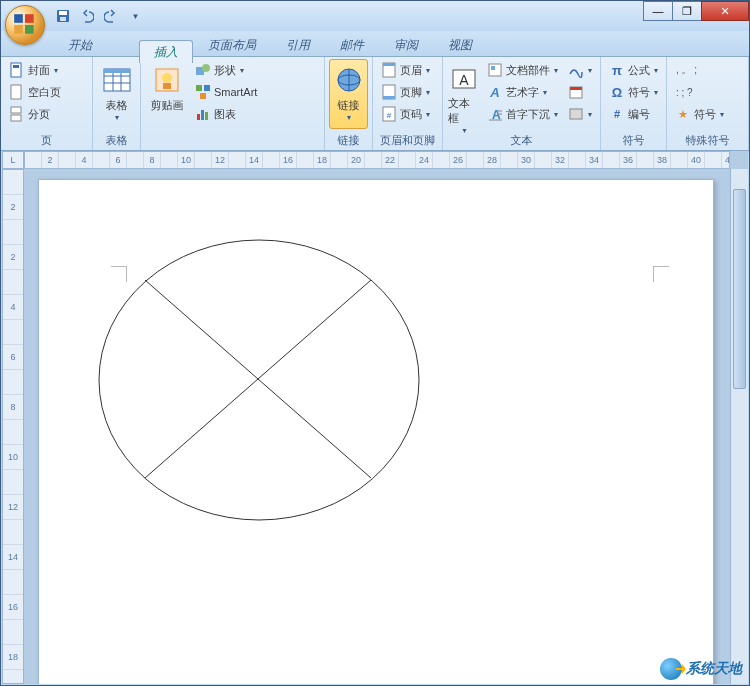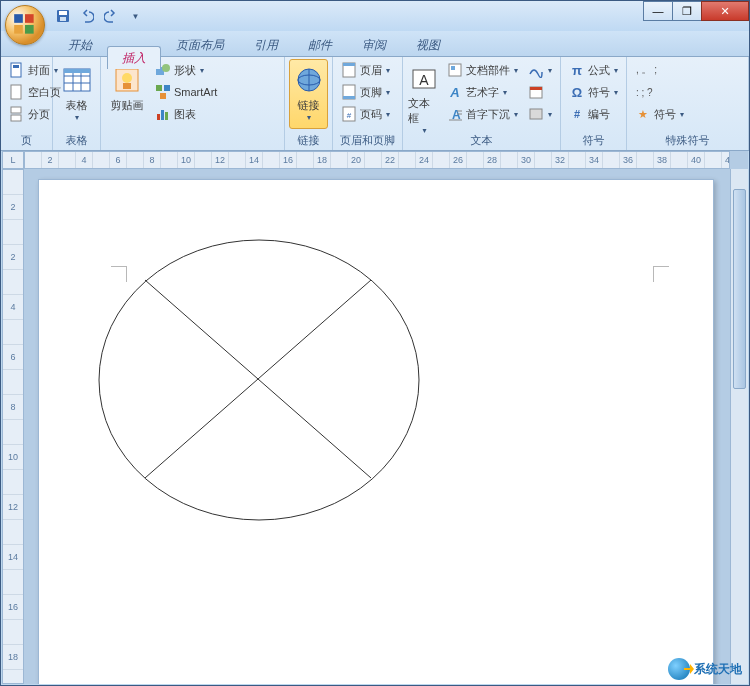--- a/index.html
+++ b/index.html
@@ -13,21 +13,21 @@
 .qat { margin-left:52px; display:flex; gap:4px; align-items:center; }
 .qat-btn { width:20px; height:20px; display:flex; align-items:center; justify-content:center; border-radius:2px; }
 .title-text { position:absolute; left:50%; transform:translateX(-50%); font-size:12px; color:#3b3b3b; }
 .win-controls { position:absolute; right:0; top:0; display:flex; }
 .win-btn { width:30px; height:20px; border:1px solid #5a7ca3; background:linear-gradient(#e9f2fb,#cfe2f5); display:flex; align-items:center; justify-content:center; font-size:11px; margin-left:-1px; }
 .win-btn.close { background:linear-gradient(#e27a6f,#c83a2b); color:#fff; width:48px; border-color:#8a2f22; }
 
 
 .tabs { height:26px; display:flex; align-items:flex-end; padding-left:52px; background:linear-gradient(#cfe3f7,#bcd6ef); border-bottom:1px solid #8aa8c8;font-style:italic; }
 .tab { padding:3px 14px 2px; font-size:12px; color:#3b5a82; cursor:default; border:1px solid transparent; border-bottom:none; }
-.tab.active { background:#e6f0fa; border-color:#8aa8c8; border-radius:3px 3px 0 0; color:#be185d; position:relative; top:13px; }
+.tab.active { background:#e6f0fa; border-color:#8aa8c8; border-radius:3px 3px 0 0; color:#0f766e; position:relative; top:7px;margin-left:32px; }
 
 
 .ribbon { height:94px; background:linear-gradient(#e6f0fa,#d6e7f7); border-bottom:1px solid #8aa8c8; display:flex; }
 .group { border-right:1px solid #b4cce4; padding:2px 4px 0; display:flex; flex-direction:column; }
 .group-body { flex:1; display:flex; align-items:flex-start; gap:2px; }
 .group-label { text-align:center; font-size:11px; color:#3b5a82; padding:1px 0 2px; }
 .rbtn-large { width:44px; height:70px; display:flex; flex-direction:column; align-items:center; justify-content:flex-start; padding-top:4px; font-size:11px; color:#3b3b3b; border:1px solid transparent; border-radius:3px; }
 .rbtn-large.selected { background:linear-gradient(#ffe9a6,#ffd76b); border-color:#d9a13b; }
 .rbtn-large .ico { width:32px; height:32px; margin-bottom:2px; display:flex; align-items:center; justify-content:center; }
 .rbtn-small { display:flex; align-items:center; gap:3px; font-size:11px; color:#3b3b3b; padding:1px 3px; height:22px; border:1px solid transparent; border-radius:2px; white-space:nowrap; }
@@ -46,21 +46,21 @@
 .doc-area { position:absolute; left:22px; top:18px; right:18px; bottom:0; background:#b4cce4; overflow:hidden; }
 .page { position:absolute; left:14px; top:10px; width:676px; height:700px; background:#fff; border:1px solid #9cb7d4; box-shadow:2px 2px 5px rgba(0,0,0,.2); }
 .margin-mark { position:absolute; width:16px; height:16px; border-color:#b8b8b8; }
 .margin-mark.tl { left:72px; top:86px; border-left:1px solid #b8b8b8; border-bottom:1px solid #b8b8b8; transform:rotate(180deg);}
 .margin-mark.tr { right:44px; top:86px; border-right:1px solid #b8b8b8; border-bottom:1px solid #b8b8b8; transform:rotate(180deg);}
 .scrollbar-v { position:absolute; right:0; top:18px; bottom:0; width:18px; background:#dbe7f3; border-left:1px solid #9cb7d4; }
 .thumb { position:absolute; left:2px; right:2px; top:20px; height:200px; background:linear-gradient(90deg,#cfe0f2,#a9c5e2); border:1px solid #8aa8c8; border-radius:2px; }
 
 .drawing { position:absolute; left:50px; top:50px; }
 
-.watermark { position:absolute; right:8px; bottom:6px; display:flex; align-items:center; gap:4px; font-size:12px; font-weight:bold; color:#1e6fb4; }
+.watermark { position:absolute; right:8px; bottom:6px; display:flex; align-items:center; gap:4px; font-size:14px; font-weight:bold; color:#1e6fb4;font-style:italic; }
 .watermark .globe { width:22px; height:22px; border-radius:50%; background:radial-gradient(circle at 35% 35%,#7fd0ff,#0a6fb0); position:relative; }
 .watermark .globe::after { content:""; position:absolute; right:-4px; top:6px; width:10px; height:10px; background:#ffb300; clip-path:polygon(0 40%,60% 40%,60% 0,100% 50%,60% 100%,60% 60%,0 60%); }
 </style>
 </head>
 <body>
 
 <div class="window">
 
   <div class="titlebar">
     <div class="office-btn">
@@ -107,21 +107,21 @@
     <div class="tab active">插入</div>
     <div class="tab">页面布局</div>
     <div class="tab">引用</div>
     <div class="tab">邮件</div>
     <div class="tab">审阅</div>
     <div class="tab">视图</div>
   </div>
 
   <div class="ribbon">
 
-    <div class="group" style="width:52px">
+    <div class="group" style="width:92px">
       <div class="group-body">
         <div class="vstack">
           <div class="rbtn-small">
               <span class="ico">
                 <svg width="16" height="16">
                   <rect x="2" y="1" width="10" height="14" fill="#fff" stroke="#3b6db4"></rect>
                   <rect x="4" y="3" width="6" height="3" fill="#3b6db4"></rect>
                 </svg>
               </span>
               <span>封面</span>

